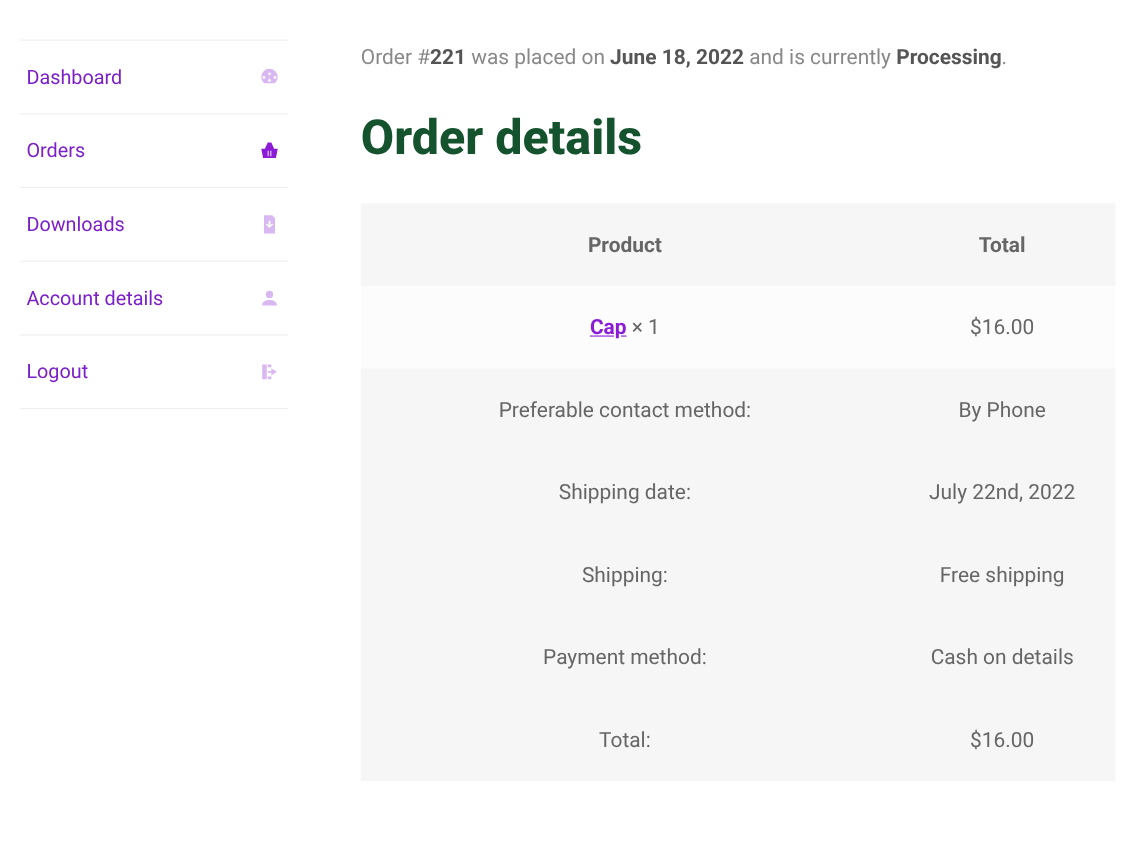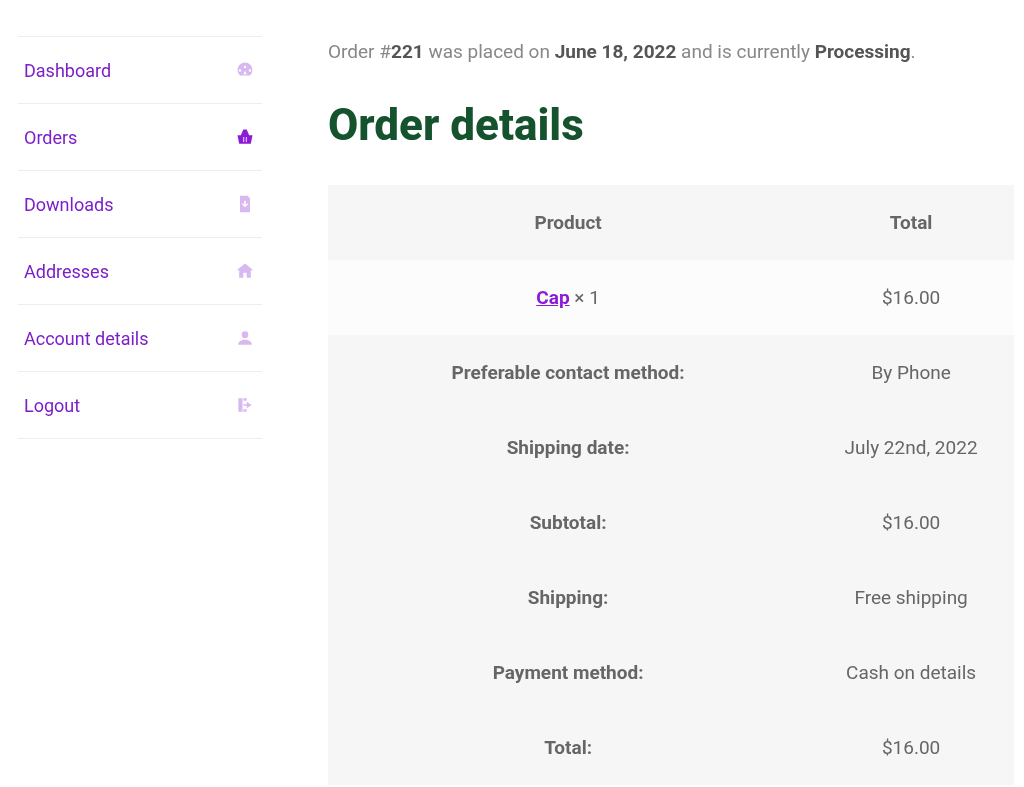--- a/index.html
+++ b/index.html
@@ -73,21 +73,21 @@
       font-weight: 700;
     }
     .order-table tbody td {
       background: #fcfcfc;
       color: #666;
     }
     .order-table tfoot th, .order-table tfoot td {
       background: #f6f6f6;
       color: #666;
     }
-    .order-table tfoot th { font-weight: 700; }
+    .order-table tfoot th { font-weight: 400; }
     .order-table tfoot td { font-weight: 400; }
     .product-link {
       color: #8b1bd6;
       text-decoration: underline;
       font-weight: 700;
     }
     .product-qty { color: #666; font-weight: 400; }
     .col-product { width: 70%; }
     .col-total { width: 30%; }
   </style>
@@ -109,28 +109,20 @@
       <svg viewBox="0 0 24 24">
           <path class="icon-solid" d="M7 10l3-7h4l3 7h4l-2 10H5L3 10h4zm3 2v6h1v-6h-1zm3 0v6h1v-6h-1z"></path>
         </svg>
     </span>
   </div>
   <div class="sidebar-item">
     <span class="sidebar-label">Downloads</span>
     <span class="sidebar-icon">
       <svg viewBox="0 0 24 24">
           <path class="icon-faded" d="M6 2h9l3 3v17H6V2zm5 6v5l-2-2-1 1 4 4 4-4-1-1-2 2V8h-2z"></path>
-        </svg>
-    </span>
-  </div>
-  <div class="sidebar-item">
-    <span class="sidebar-label">Addresses</span>
-    <span class="sidebar-icon">
-      <svg viewBox="0 0 24 24">
-          <path class="icon-faded" d="M12 3l10 8h-3v9h-5v-6H10v6H5v-9H2l10-8z"></path>
         </svg>
     </span>
   </div>
   <div class="sidebar-item">
     <span class="sidebar-label">Account details</span>
     <span class="sidebar-icon">
       <svg viewBox="0 0 24 24">
           <path class="icon-faded" d="M12 12a4 4 0 1 0 0-8 4 4 0 0 0 0 8zm0 2c-4 0-8 2-8 5v1h16v-1c0-3-4-5-8-5z"></path>
         </svg>
     </span>
@@ -170,24 +162,20 @@
     <tfoot>
       <tr>
         <th>Preferable contact method:</th>
         <td>By Phone</td>
       </tr>
       <tr>
         <th>Shipping date:</th>
         <td>July 22nd, 2022</td>
       </tr>
       <tr>
-        <th>Subtotal:</th>
-        <td>$16.00</td>
-      </tr>
-      <tr>
         <th>Shipping:</th>
         <td>Free shipping</td>
       </tr>
       <tr>
         <th>Payment method:</th>
         <td>Cash on details</td>
       </tr>
       <tr>
         <th>Total:</th>
         <td>$16.00</td>

